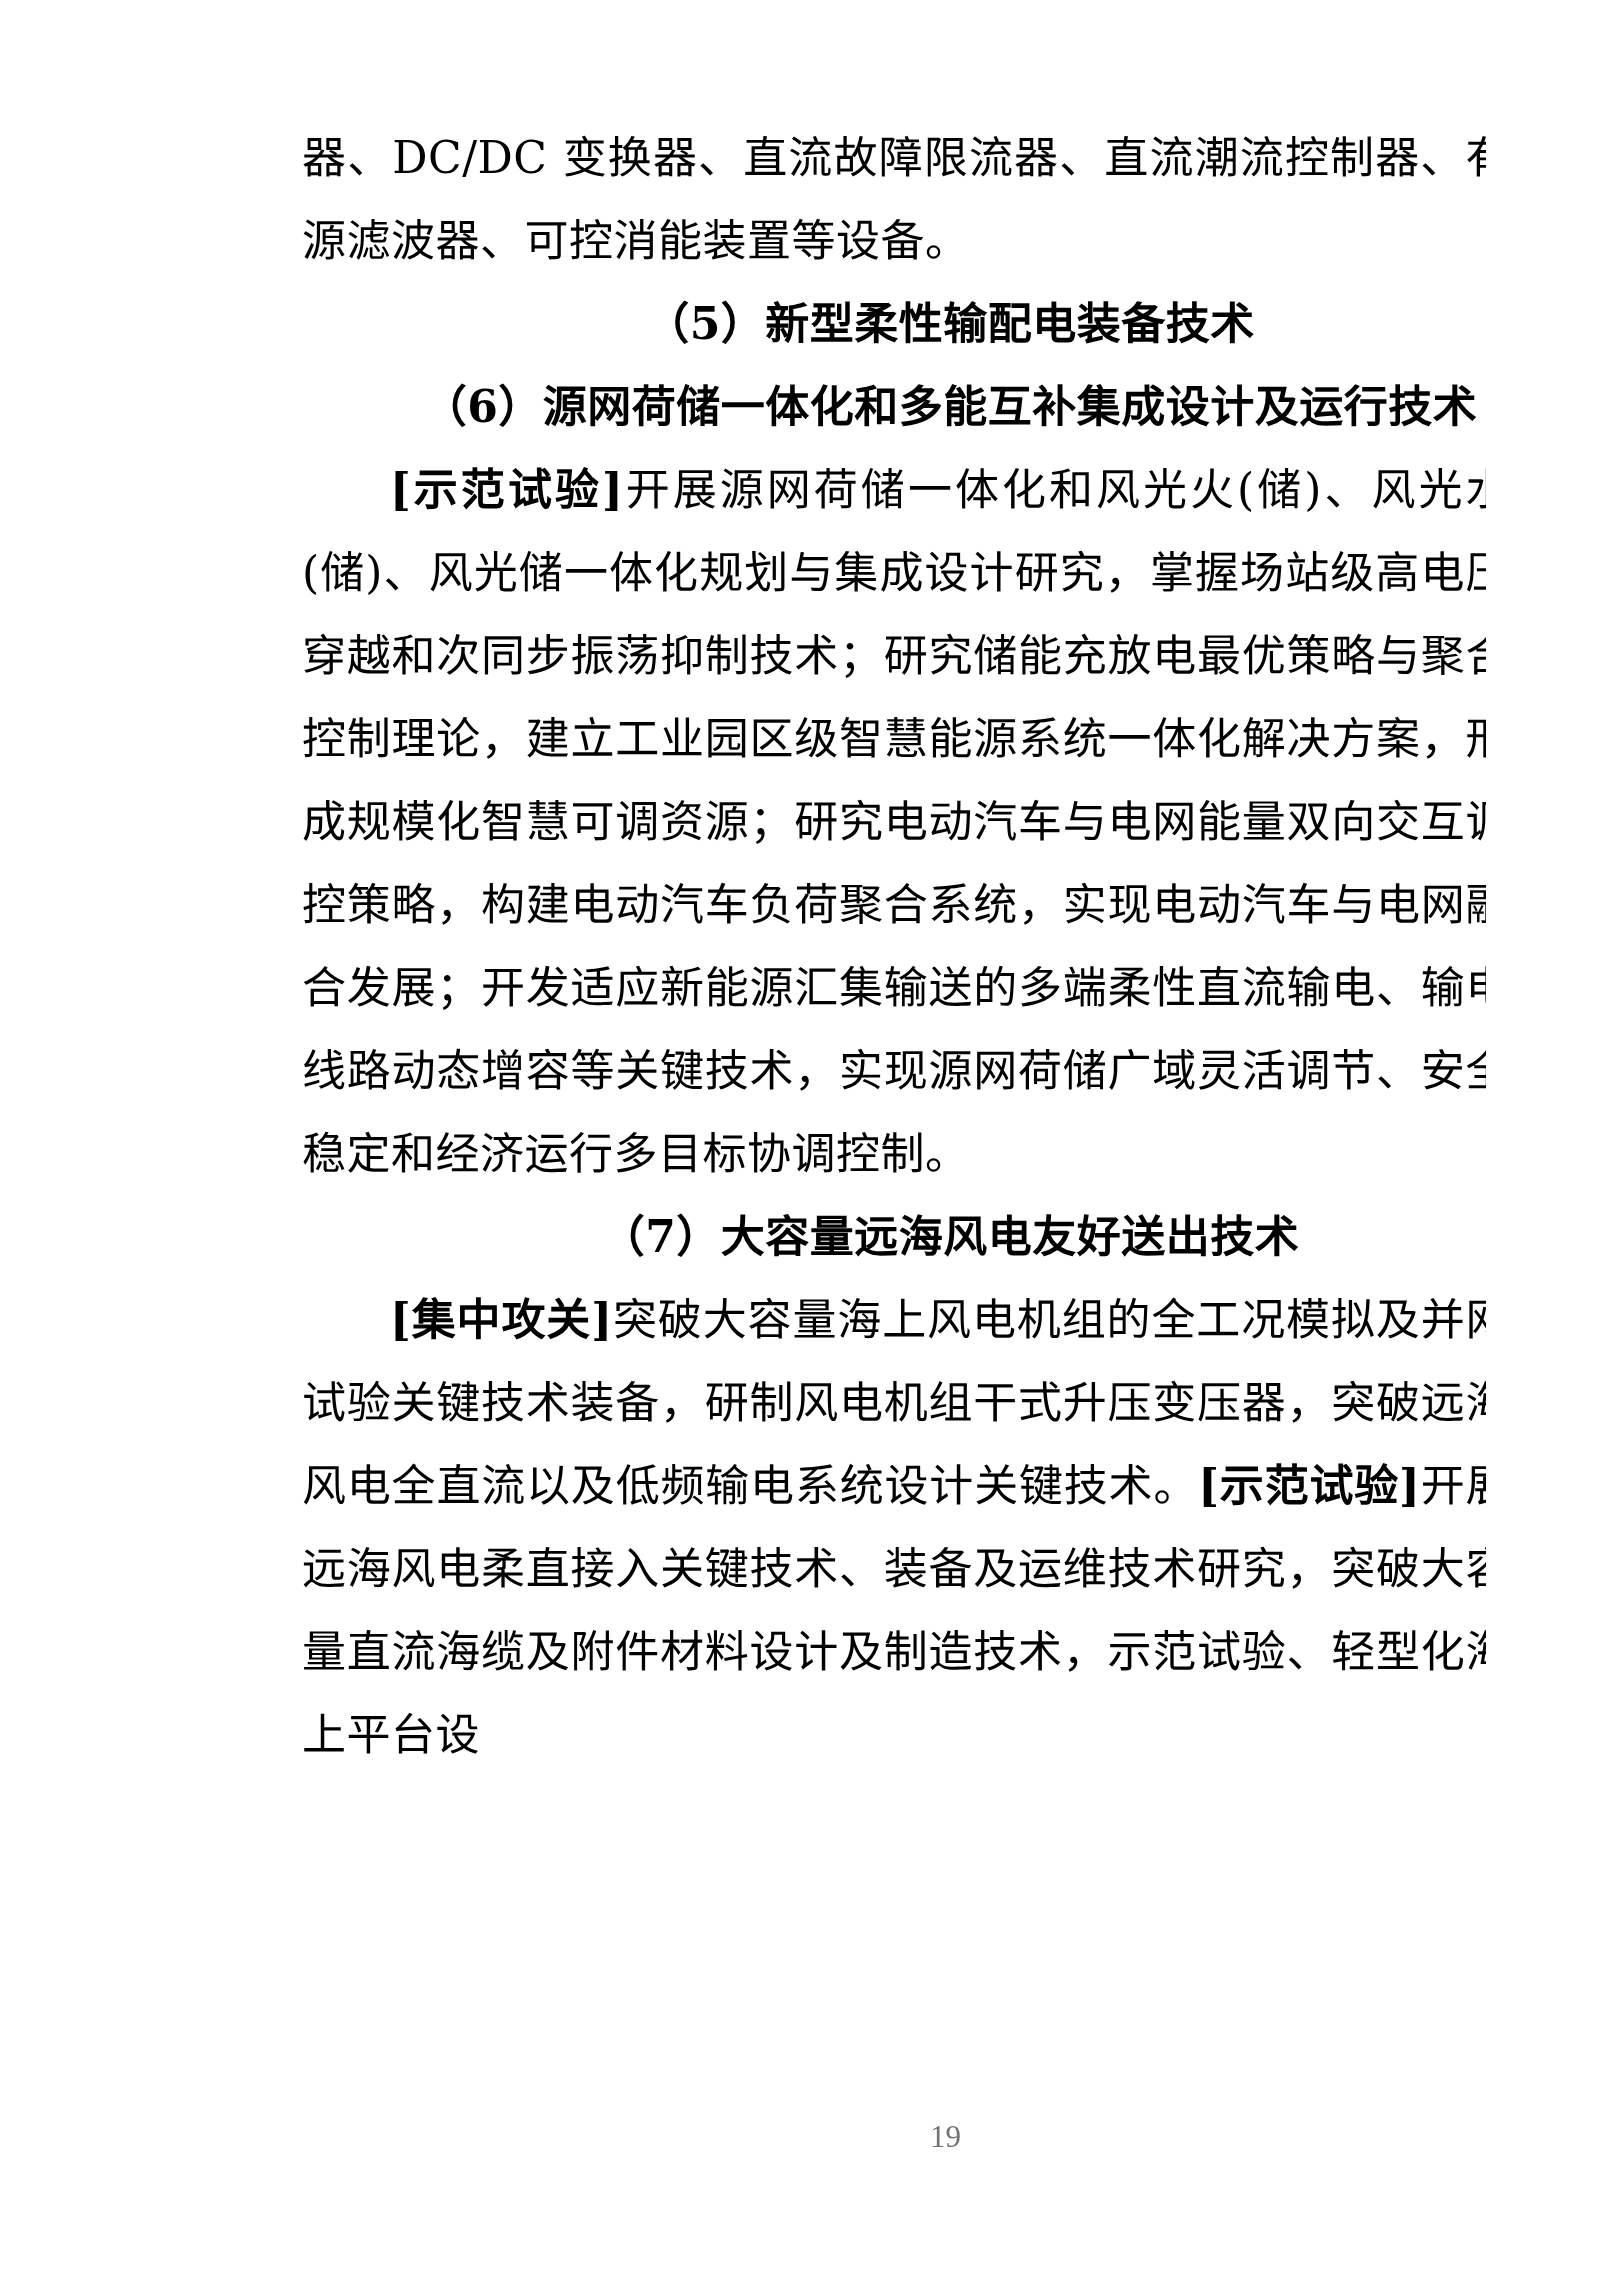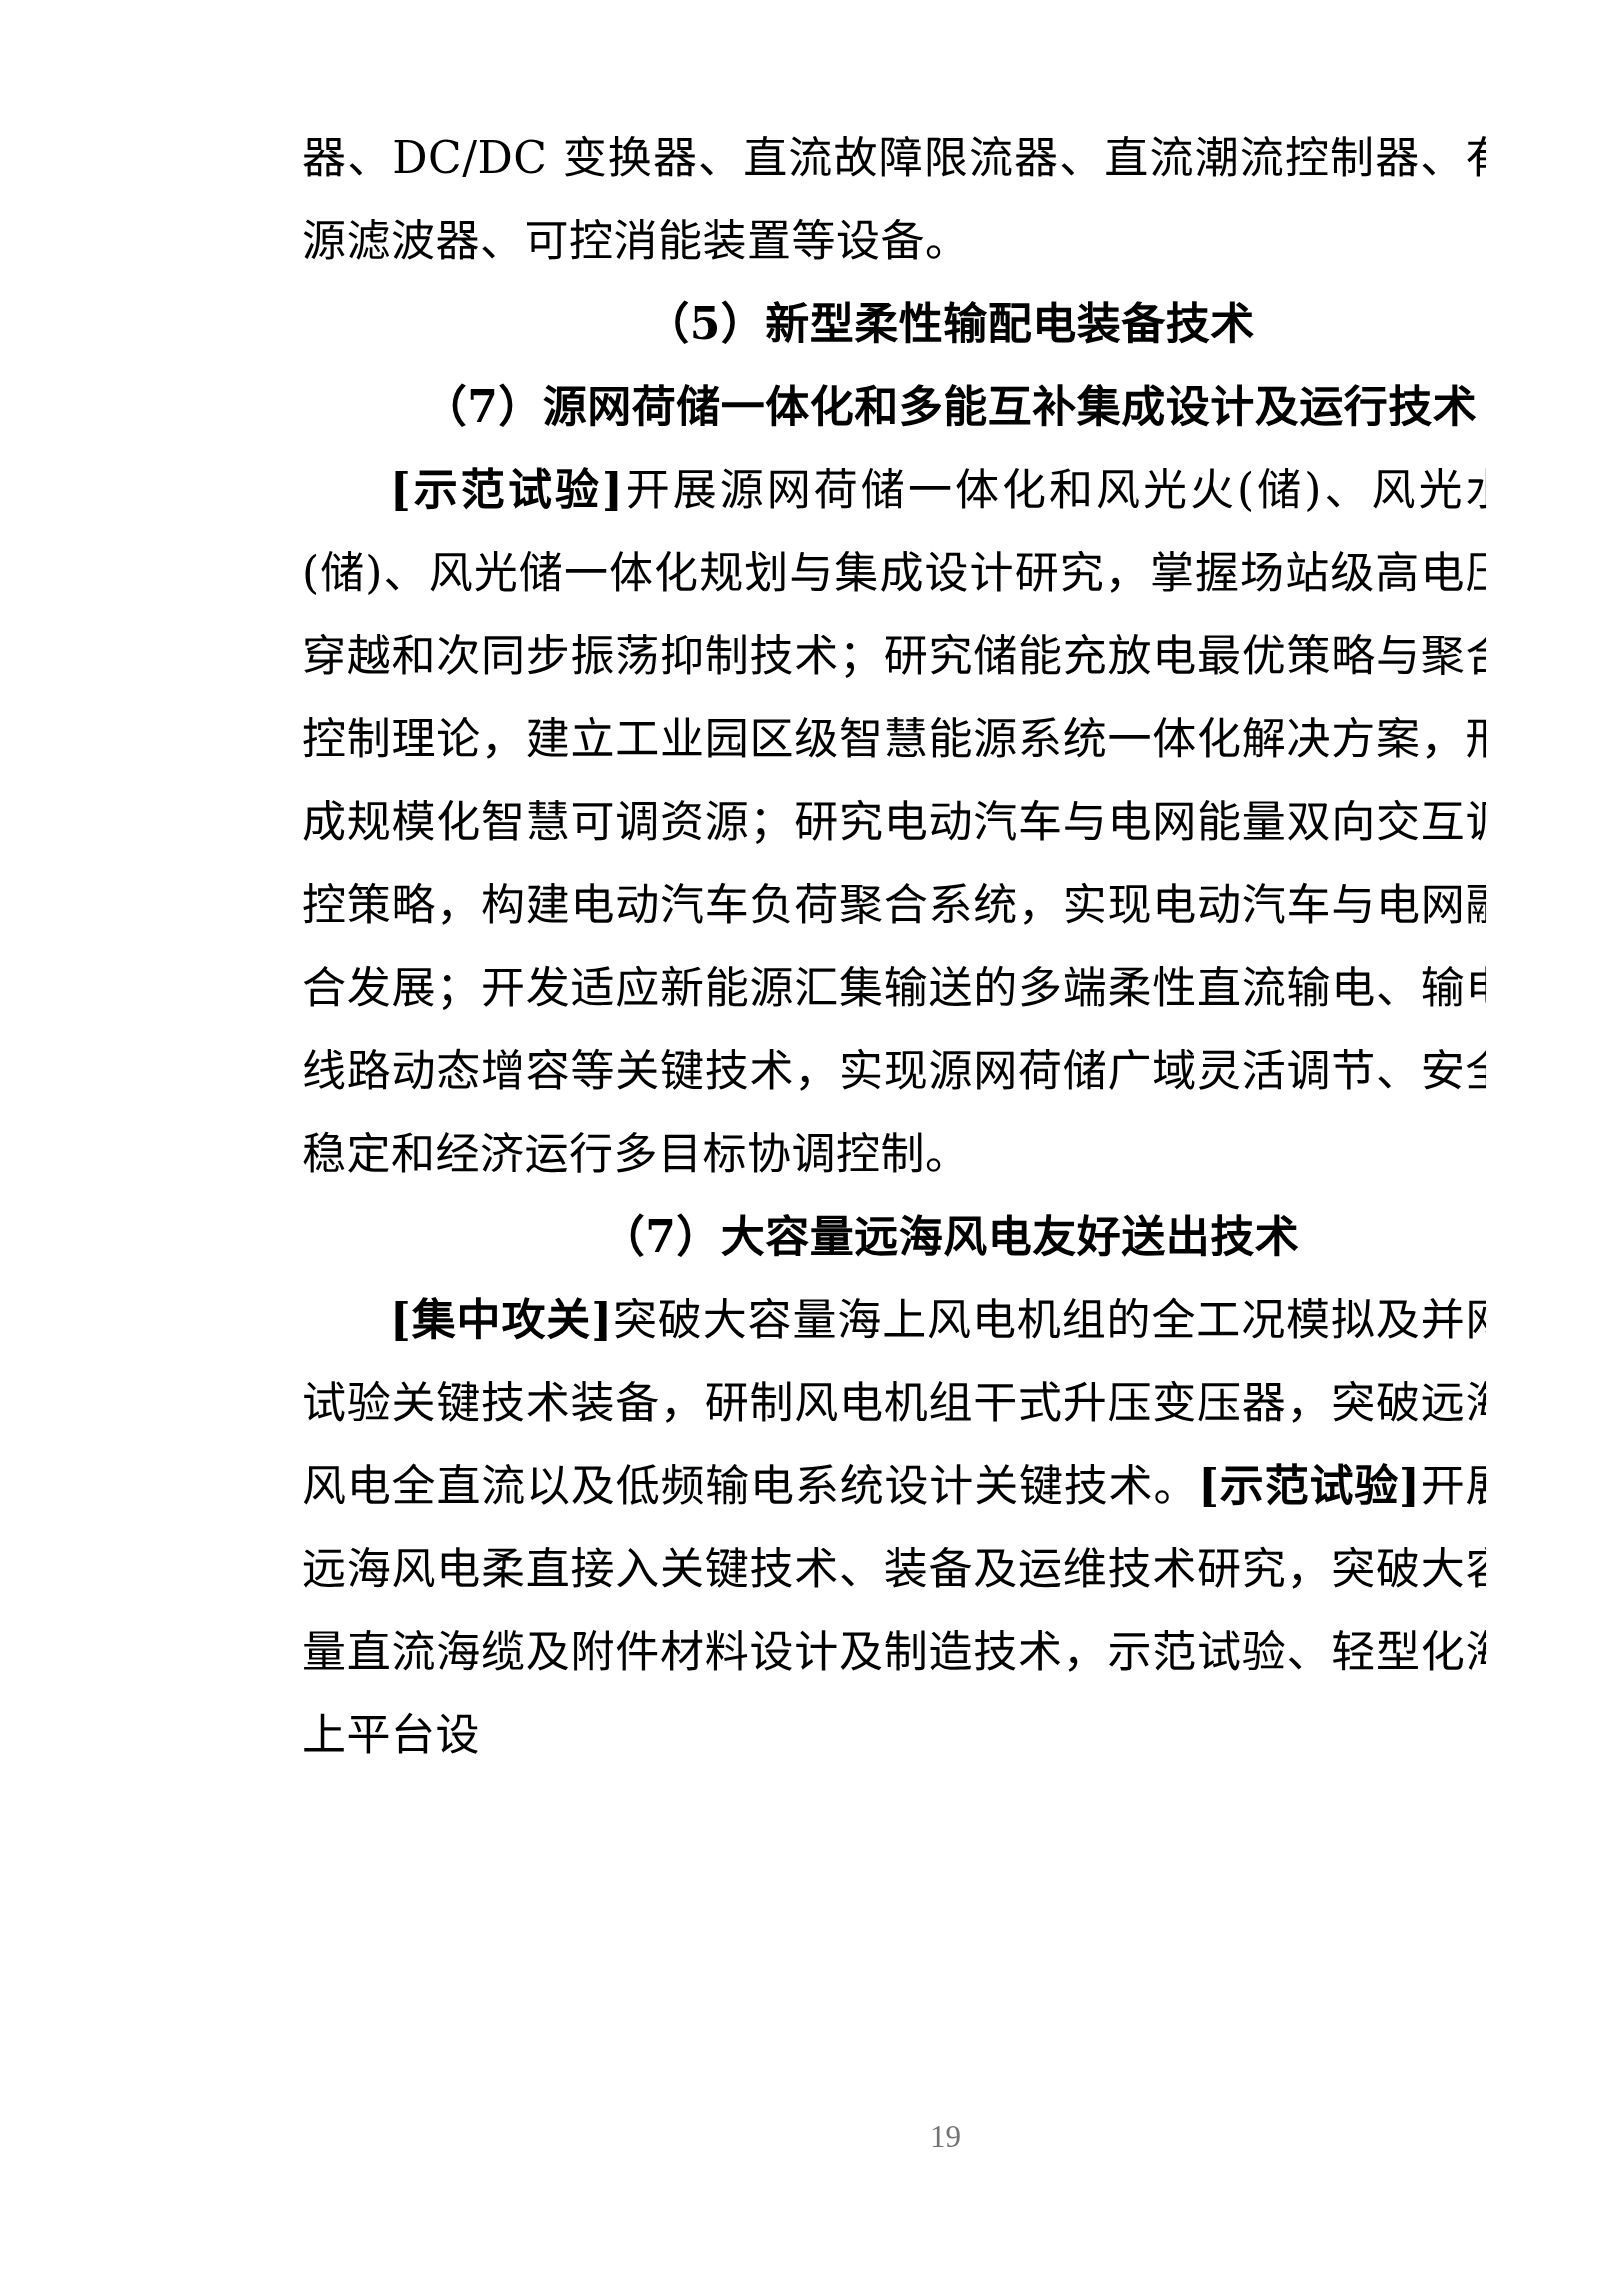--- a/index.html
+++ b/index.html
@@ -80,21 +80,21 @@
 
 <div class="page">
 
   <div class="content">
 
     <p class="para cont">器、DC/DC 变换器、直流故障限流器、直流潮流控制器、有源滤波器、可控消能装置等设备。</p>
 
     <p class="heading">（5）新型柔性输配电装备技术</p>
 
 
-    <p class="heading">（7）源网荷储一体化和多能互补集成设计及运行技术</p>
+    <p class="heading">（6）源网荷储一体化和多能互补集成设计及运行技术</p>
 
     <p class="para indent"><span class="tag">[示范试验]</span><span>开展源网荷储一体化和风光火(储)、风光水(储)、风光储一体化规划与集成设计研究，掌握场站级高电压穿越和次同步振荡抑制技术；研究储能充放电最优策略与聚合控制理论，建立工业园区级智慧能源系统一体化解决方案，形成规模化智慧可调资源；研究电动汽车与电网能量双向交互调控策略，构建电动汽车负荷聚合系统，实现电动汽车与电网融合发展；开发适应新能源汇集输送的多端柔性直流输电、输电线路动态增容等关键技术，实现源网荷储广域灵活调节、安全稳定和经济运行多目标协调控制。</span></p>
 
     <p class="heading">（7）大容量远海风电友好送出技术</p>
 
     <p class="para indent"><span class="tag">[集中攻关]</span><span>突破大容量海上风电机组的全工况模拟及并网试验关键技术装备，研制风电机组干式升压变压器，突破远海风电全直流以及低频输电系统设计关键技术。</span><span class="tag">[示范试验]</span><span>开展远海风电柔直接入关键技术、装备及运维技术研究，突破大容量直流海缆及附件材料设计及制造技术，示范试验、轻型化海上平台设</span></p>
 
   </div>
 
   <div class="page-number">19</div>

